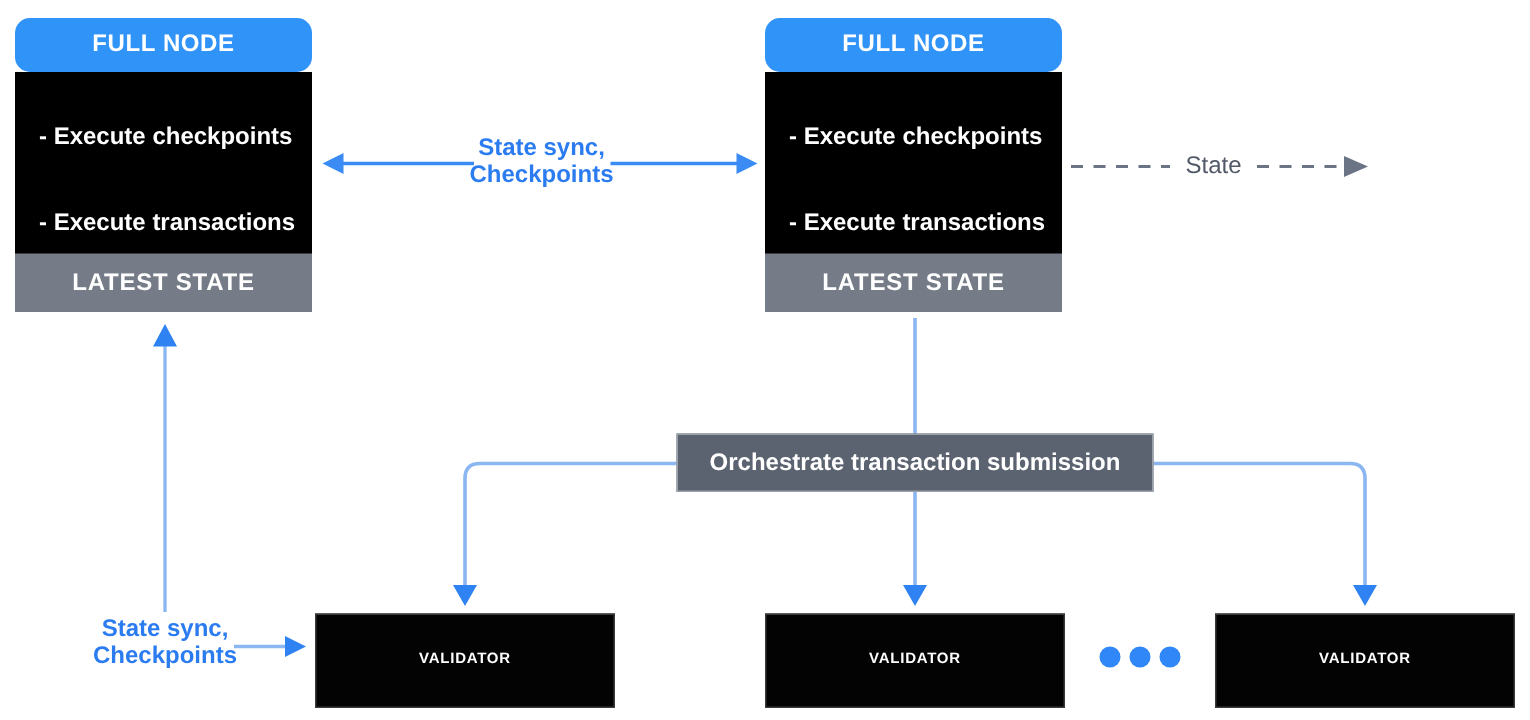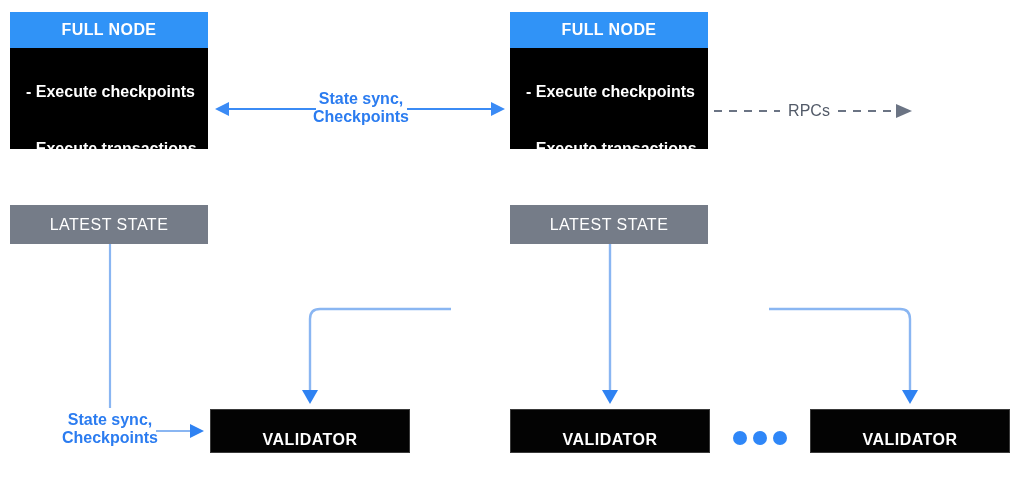--- a/index.html
+++ b/index.html
@@ -8,48 +8,48 @@
     font-family:"Liberation Sans","DejaVu Sans",sans-serif;
   }
   #wires{position:absolute;left:0;top:0;width:1020px;height:480px;z-index:1;}
   .box{position:absolute;z-index:2;box-sizing:border-box;}
 
   
   .fullnode{width:198px;height:196px;top:12px;}
   .fn-header{
     position:absolute;left:0;top:0;width:100%;height:36px;background:#3093f7;
     color:#ffffff;font-size:16px;font-weight:700;letter-spacing:.4px;
-    text-align:center;line-height:36px;
+    text-align:center;line-height:36px;border-radius:10px;
   }
-  .fn-body{position:absolute;left:0;top:36px;width:100%;height:101px;background:#000000;}
+  .fn-body{position:absolute;left:0;top:36px;width:100%;height:123px;background:#000000;}
   .fn-item{
     position:absolute;left:16px;color:#ffffff;font-size:16px;font-weight:600;
     white-space:nowrap;height:18px;line-height:18px;
   }
   .fn-item.i0{top:35px;}
   .fn-item.i1{top:92px;}
   .fn-footer{
     position:absolute;left:0;top:157px;width:100%;height:39px;background:#757c88;
-    color:#ffffff;font-size:16px;font-weight:400;letter-spacing:.5px;
-    text-align:center;line-height:39px;margin-top:36px;
+    color:#ffffff;font-size:16px;font-weight:700;letter-spacing:.5px;
+    text-align:center;line-height:39px;
   }
   #full-node-left{left:10px;}
   #full-node-right{left:510px;}
 
   
   #orchestrator{
     left:451px;top:289px;width:318px;height:39px;background:#5c6370;
     border:1px solid #9aa1ab;color:#ffffff;font-size:16px;font-weight:600;
     text-align:center;line-height:37px;
   }
 
   
   .validator{
-    top:409px;width:200px;height:44px;background:#030303;border:1px solid #3a3a3a;
-    color:#ffffff;font-size:16px;font-weight:700;letter-spacing:.5px;
+    top:409px;width:200px;height:63px;background:#030303;border:1px solid #3a3a3a;
+    color:#ffffff;font-size:10px;font-weight:700;letter-spacing:.5px;
     text-align:center;line-height:59px;
   }
   #validator-1{left:210px;}
   #validator-2{left:510px;}
   #validator-3{left:810px;}
 
   
   #validator-ellipsis{left:733px;top:431px;width:54px;height:14px;display:flex;gap:6px;}
   .dot{width:14px;height:14px;border-radius:50%;background:#2f87f8;}
 
@@ -127,22 +127,23 @@
       <div class="fn-item i1">- Execute transactions</div>
     </div>
     <div class="fn-footer">LATEST STATE</div>
   </div>
 
   <div class="blue-label" id="label-sync-top">
     <div>State sync,</div>
     <div>Checkpoints</div>
   </div>
 
-  <div id="label-rpcs">RPCs</div>
+  <div id="label-rpcs">State</div>
 
+  <div class="box" id="orchestrator">Orchestrate transaction submission</div>
 
   <div class="box validator" id="validator-1">VALIDATOR</div>
   <div class="box validator" id="validator-2">VALIDATOR</div>
   <div class="box validator" id="validator-3">VALIDATOR</div>
 
   <div class="box" id="validator-ellipsis">
     <div class="dot"></div>
     <div class="dot"></div>
     <div class="dot"></div>
   </div>

